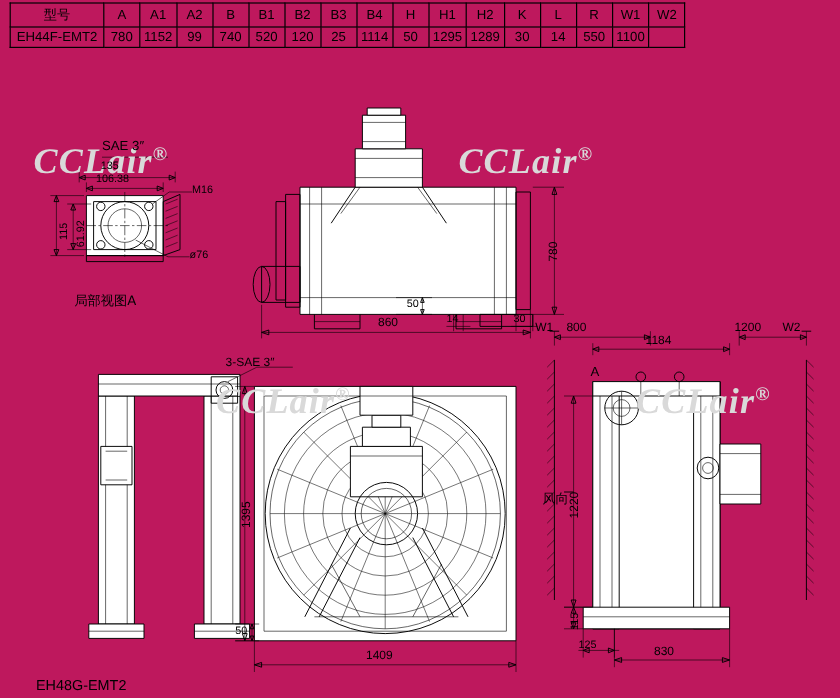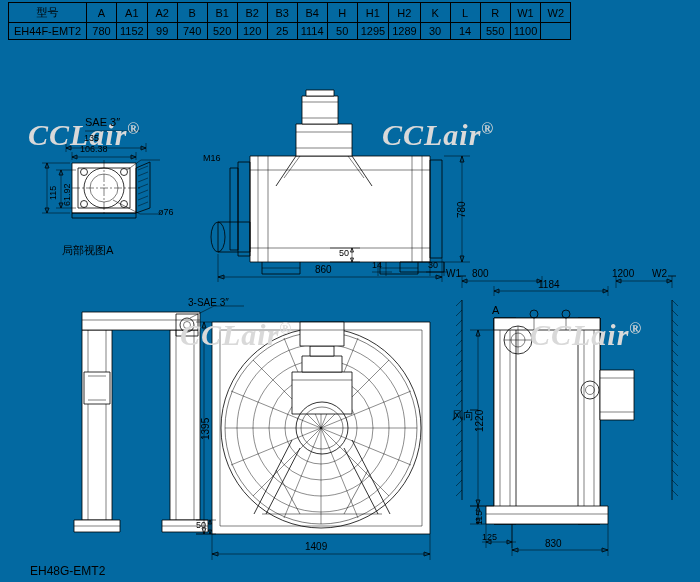--- a/index.html
+++ b/index.html
@@ -7,21 +7,21 @@
     padding: 0;
     background: #ffffff;
   }
   body {
     font-family: "Liberation Sans", sans-serif;
   }
   #page {
     position: relative;
     width: 700px;
     height: 582px;
-    background: #0369a1;
+    background: #be185d;
     overflow: hidden;
   }
 
   
   .spec-table {
     position: absolute;
     left: 8px;
     top: 2px;
     border-collapse: collapse;
     font-size: 11px;
@@ -397,21 +397,21 @@
   </div>
   <div class="wm" style="left:530px; top:318px;">
     <span>CCLair</span><span class="sup">®</span>
   </div>
 
   <div class="lbl" style="left:85px; top:116px; font-size:11px;">SAE 3″</div>
   <div class="lbl lbl-sm" style="left:84px; top:133px;">135</div>
   <div class="lbl lbl-sm" style="left:80px; top:144px;">106.38</div>
   <div class="lbl lbl-sm rot90" style="left:48px; top:200px;">115</div>
   <div class="lbl lbl-sm rot90" style="left:62px; top:206px;">61.92</div>
-  <div class="lbl lbl-sm" style="left:160px; top:153px;margin-left:43px;">M16</div>
+  <div class="lbl lbl-sm" style="left:160px; top:153px;">M16</div>
   <div class="lbl lbl-sm" style="left:158px; top:207px;">ø76</div>
   <div class="lbl lbl-cn" style="left:62px; top:243px; font-size:11px;">局部视图A</div>
 
   <div class="lbl" style="left:315px; top:264px;">860</div>
   <div class="lbl rot90" style="left:456px; top:218px;">780</div>
   <div class="lbl lbl-sm" style="left:339px; top:248px;">50</div>
   <div class="lbl lbl-sm" style="left:372px; top:260px;">14</div>
   <div class="lbl lbl-sm" style="left:428px; top:260px;">30</div>
 
   <div class="lbl" style="left:188px; top:297px;">3-SAE 3″</div>

